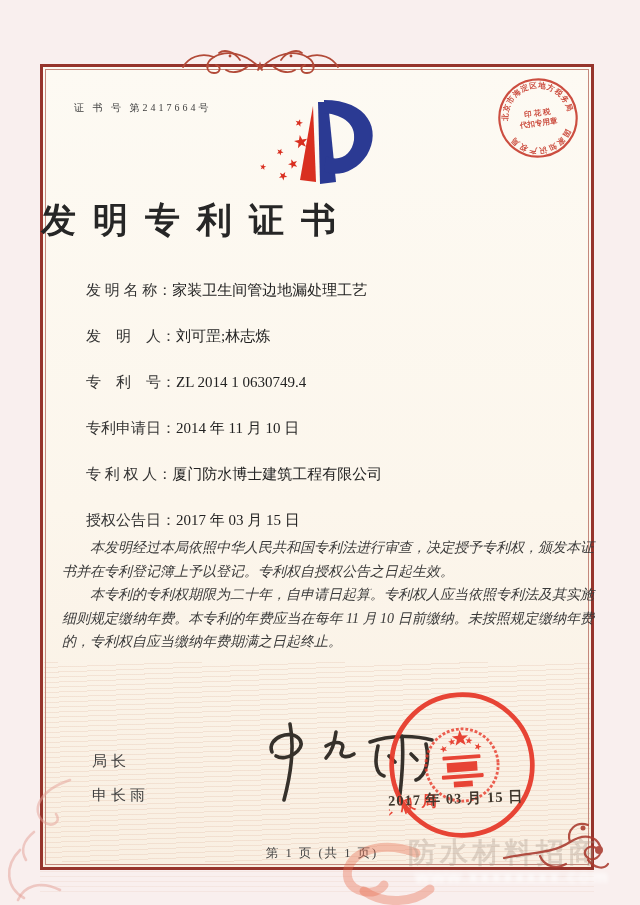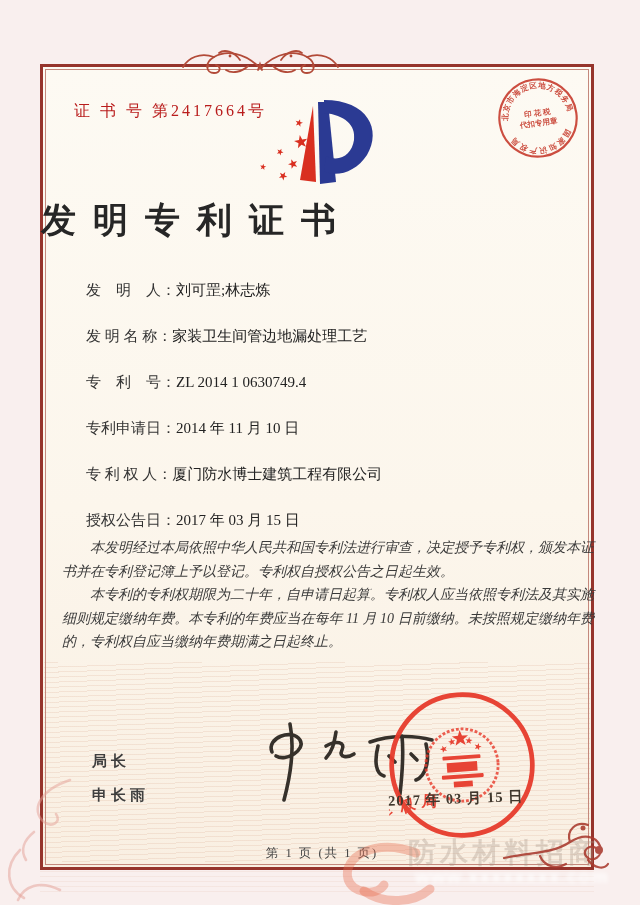--- a/index.html
+++ b/index.html
@@ -9,35 +9,35 @@
   
   .frame{position:absolute;left:40px;top:64px;width:548px;height:800px;
          border:3px solid #96342c;background:linear-gradient(180deg,#fdfaf3 0%,#fcf6ec 55%,#f9efe2 100%);}
   .frame-inner{position:absolute;inset:2px;border:1px solid #c4887c;}
 
   .texture{position:absolute;left:44px;top:662px;width:546px;height:200px;pointer-events:none;
     background:repeating-linear-gradient(178deg,rgba(205,140,110,.16) 0 1px,rgba(255,255,255,0) 1px 5px);}
   .texture2{position:absolute;left:40px;top:871px;width:554px;height:22px;pointer-events:none;
     background:repeating-linear-gradient(180deg,rgba(215,160,130,.12) 0 1px,rgba(255,255,255,0) 1px 5px);}
 
-  .certno{position:absolute;left:74px;top:101px;font-size:16px;letter-spacing:3px;color:#b91c1c;}
+  .certno{position:absolute;left:74px;top:101px;font-size:10px;letter-spacing:3px;color:#404040;}
 
   .title{position:absolute;left:24px;width:640px;top:197px;text-align:left;text-indent:17px;
          font-weight:bold;font-size:35px;letter-spacing:17px;color:#262626;}
 
   .fields{position:absolute;left:86px;top:280px;}
   .field-row{height:20px;line-height:20px;margin-bottom:26px;font-size:15px;color:#333;white-space:nowrap;}
   .field-row .val{color:#222;}
 
   .body-text{position:absolute;left:62px;top:536px;width:532px;font-size:14px;line-height:23.5px;
              color:#3a3a3a;text-align:justify;}
   .body-text p{margin:0;text-indent:2em;font-style:italic;}
 
   .signer{position:absolute;left:92px;top:744px;font-family:"Liberation Sans","DejaVu Sans",sans-serif;
-          font-size:15px;color:#3f3f3f;letter-spacing:4px;line-height:34px;font-weight:bold;}
+          font-size:15px;color:#3f3f3f;letter-spacing:4px;line-height:34px;}
 
   .sig-svg{position:absolute;left:252px;top:718px;}
 
   .seal-tax{position:absolute;left:496px;top:76px;transform:rotate(-8deg);opacity:.92;}
   .seal-big{position:absolute;left:386px;top:689px;transform:rotate(-4deg);opacity:.95;}
   .seal-date{position:absolute;left:388px;top:789px;width:160px;font-size:14.5px;font-weight:bold;
              color:#40382e;letter-spacing:1px;transform:rotate(-2deg);z-index:5;}
 
   .footer{position:absolute;left:40px;width:548px;top:845px;text-align:center;font-size:12.5px;
           letter-spacing:2px;color:#444;padding-left:8px;}
@@ -113,24 +113,24 @@
       <use href="#st" transform="translate(41,72) scale(5) rotate(-20)"></use>
       <use href="#st" transform="translate(11,75) scale(3.2) rotate(10)"></use>
       <use href="#st" transform="translate(31,84) scale(4.5) rotate(30)"></use>
     </g>
   </svg>
 
   <div class="title">发明专利证书</div>
 
   <div class="fields">
     <div class="field-row">
+      <span class="lab">发 明 名 称：</span><span class="val">家装卫生间管边地漏处理工艺</span>
+    </div>
+    <div class="field-row">
       <span class="lab">发　明　人：</span><span class="val">刘可罡;林志炼</span>
-    </div>
-    <div class="field-row">
-      <span class="lab">发 明 名 称：</span><span class="val">家装卫生间管边地漏处理工艺</span>
     </div>
     <div class="field-row">
       <span class="lab">专　利　号：</span><span class="val">ZL 2014 1 0630749.4</span>
     </div>
     <div class="field-row">
       <span class="lab">专利申请日：</span><span class="val">2014 年 11 月 10 日</span>
     </div>
     <div class="field-row">
       <span class="lab">专 利 权 人：</span><span class="val">厦门防水博士建筑工程有限公司</span>
     </div>

